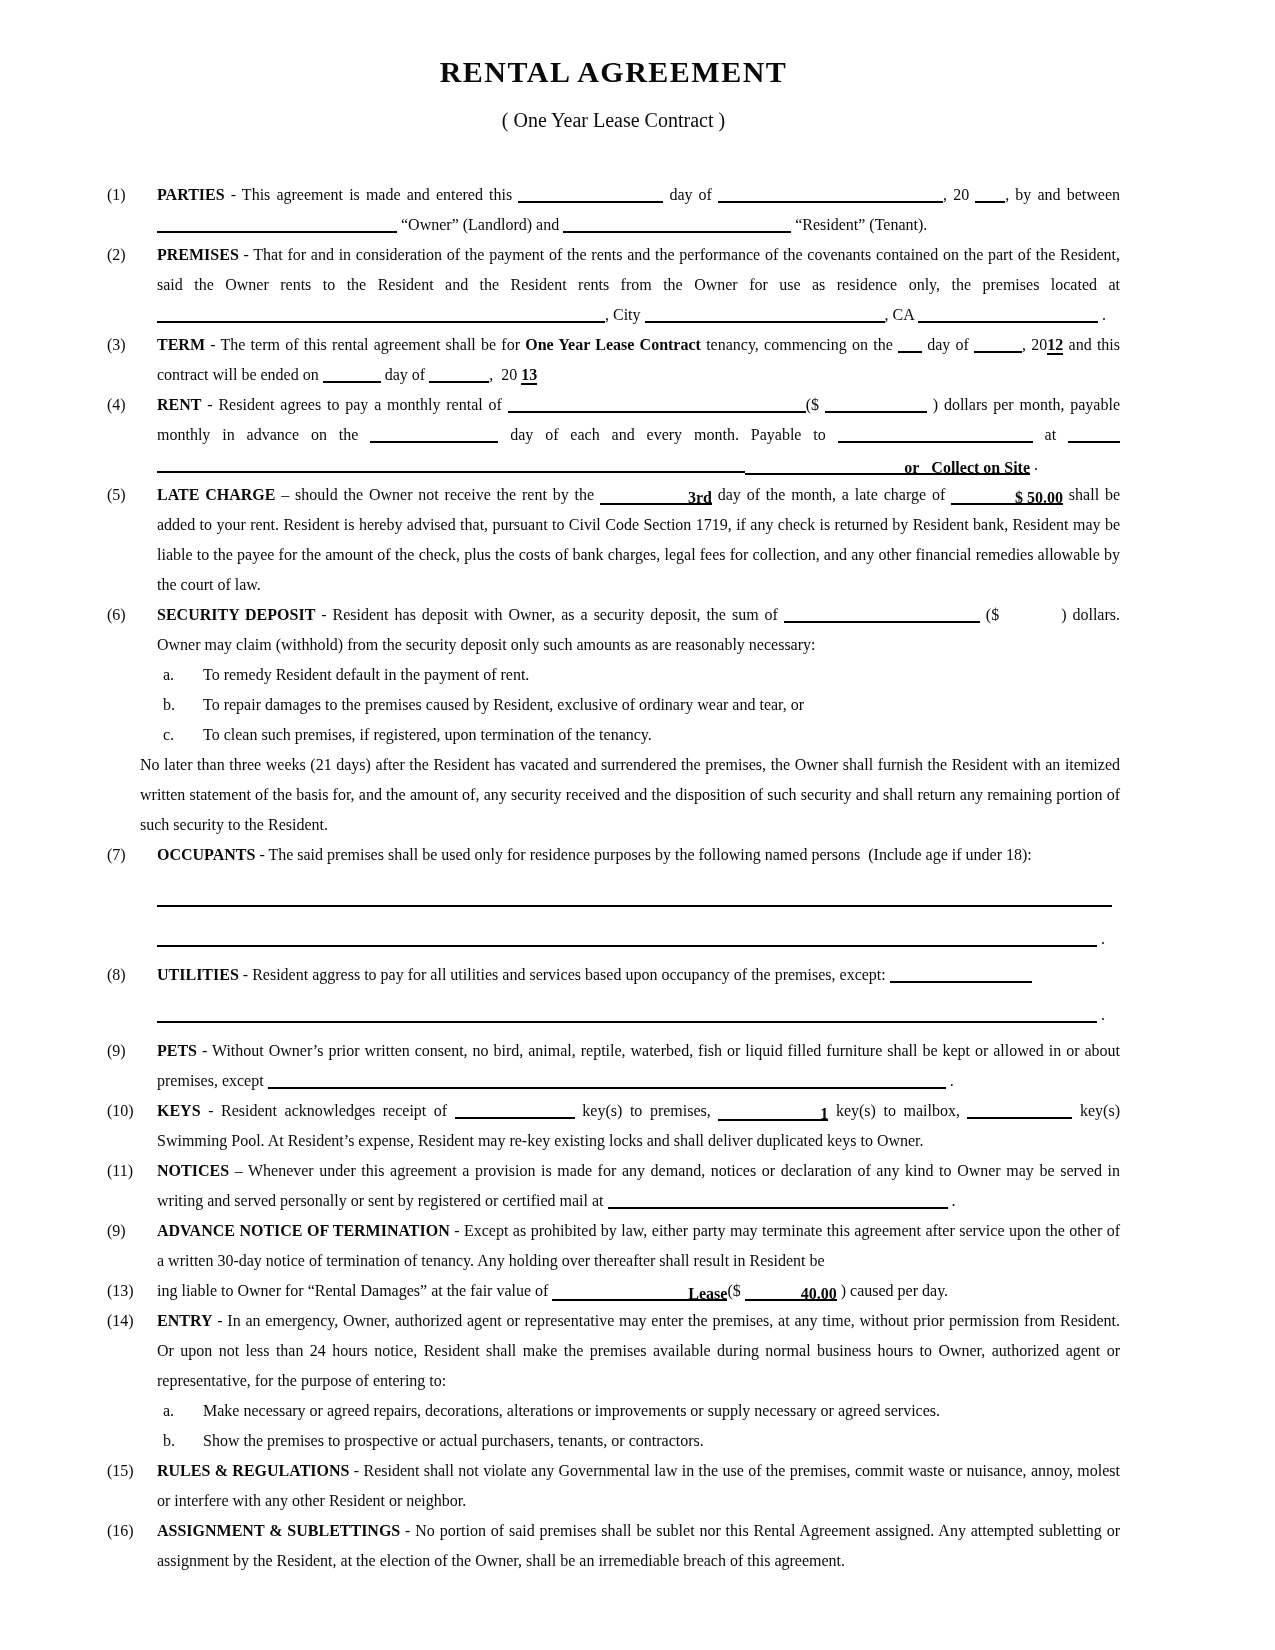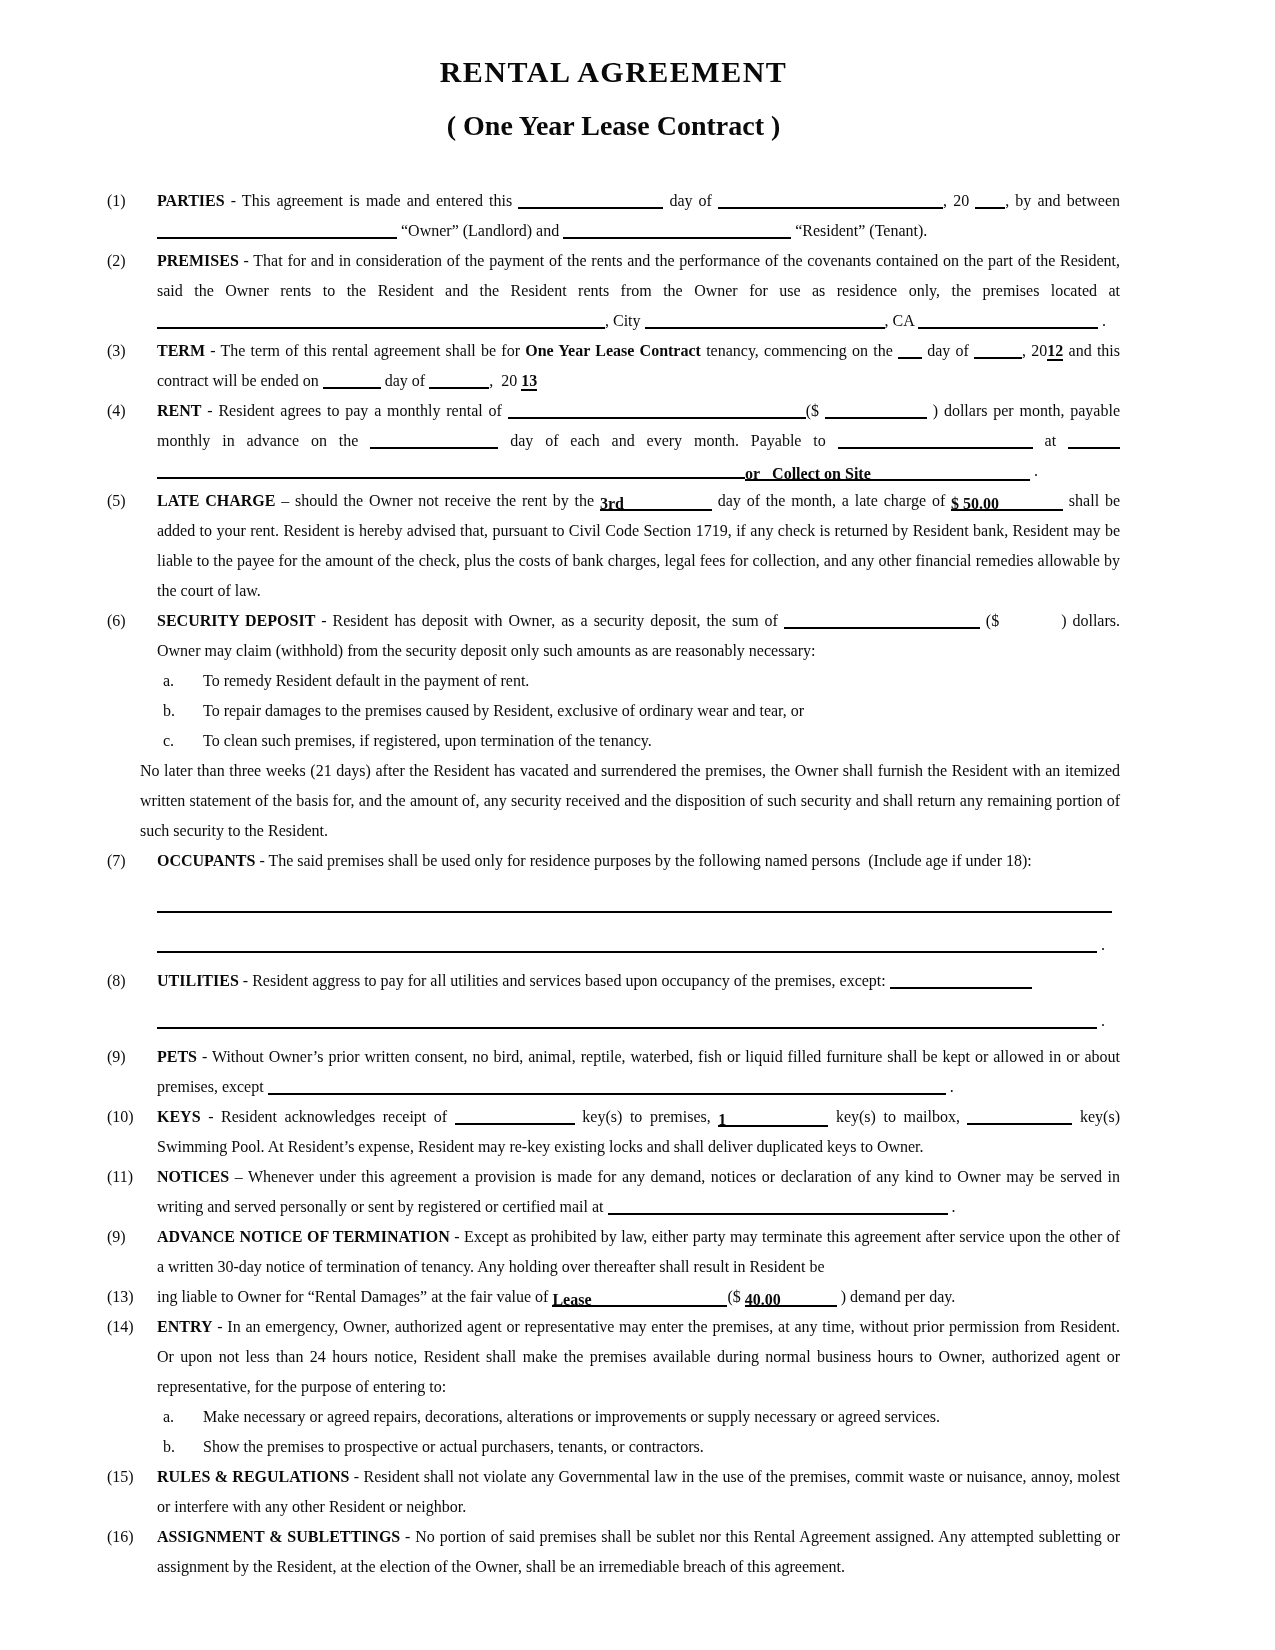--- a/index.html
+++ b/index.html
@@ -10,41 +10,41 @@
     color: #0a0a0a;
     overflow: hidden;
   }
   .doc { padding: 52px 155px 0 107px; }
   .header { text-align: center; margin-bottom: 44px; }
   .title {
     font-size: 30px; font-weight: bold; letter-spacing: 1.5px;
     line-height: 40px;
   }
   .subtitle {
-    font-size: 28px; font-weight: bold; line-height: 32px; margin-top: 18px;
+    font-size: 20px; font-weight: normal; line-height: 32px; margin-top: 12px;
   }
   .rows { font-size: 16px; line-height: 30px; }
   .row { display: flex; }
   .row .num {
     flex: 0 0 50px; font-weight: bold; white-space: nowrap;
   }
   .row.main .num { font-weight: normal; }
   .row .content { flex: 1; text-align: justify; }
   .row.sub { padding-left: 56px; }
   .row.sub .num { flex: 0 0 40px; font-weight: normal; }
   .row.cont { padding-left: 33px; }
   .row.cont .num, .row.blank .num { flex: 0 0 50px; }
   .row.cont .num { flex: 0 0 0px; }
   strong { font-weight: bold; }
   .blankline {
     display: inline-block;
     border-bottom: 2px solid #000;
     height: 17px;
     vertical-align: -3px;
-    text-align: left;
+    text-align: right;
     line-height: 19px;
     white-space: nowrap;
   }
   .blankline strong { font-size: 16px; }
   .spacer { display: inline-block; height: 10px; }
   .bu { border-bottom: 2px solid #000; font-weight: bold; }
 </style>
 </head>
 <body>
 
@@ -125,21 +125,21 @@
       <div class="row main">
         <span class="num">(11)</span>
         <span class="content"><strong>NOTICES</strong><span> – Whenever under this agreement a provision is made for any demand, notices or declaration of any kind to Owner may be served in writing and served personally or sent by registered or certified mail at </span><span class="blankline" style="width: 340px;"></span><span> .</span></span>
       </div>
       <div class="row main">
         <span class="num">(9)</span>
         <span class="content"><strong>ADVANCE NOTICE OF TERMINATION</strong><span> - Except as prohibited by law, either party may terminate this agreement after service upon the other of a written 30-day notice of termination of tenancy. Any holding over thereafter shall result in Resident be</span></span>
       </div>
       <div class="row main">
         <span class="num">(13)</span>
-        <span class="content"><span>ing liable to Owner for “Rental Damages” at the fair value of </span><span class="blankline" style="width: 175px;"><strong>Lease</strong></span><span>($ </span><span class="blankline" style="width: 92px;"><strong>40.00</strong></span><span> ) demand per day.</span></span>
+        <span class="content"><span>ing liable to Owner for “Rental Damages” at the fair value of </span><span class="blankline" style="width: 175px;"><strong>Lease</strong></span><span>($ </span><span class="blankline" style="width: 92px;"><strong>40.00</strong></span><span> ) caused per day.</span></span>
       </div>
       <div class="row main">
         <span class="num">(14)</span>
         <span class="content"><strong>ENTRY</strong><span> - In an emergency, Owner, authorized agent or representative may enter the premises, at any time, without prior permission from Resident. Or upon not less than 24 hours notice, Resident shall make the premises available during normal business hours to Owner, authorized agent or representative, for the purpose of entering to:</span></span>
       </div>
       <div class="row sub">
         <span class="num">a.</span>
         <span class="content"><span>Make necessary or agreed repairs, decorations, alterations or improvements or supply necessary or agreed services.</span></span>
       </div>
       <div class="row sub">

